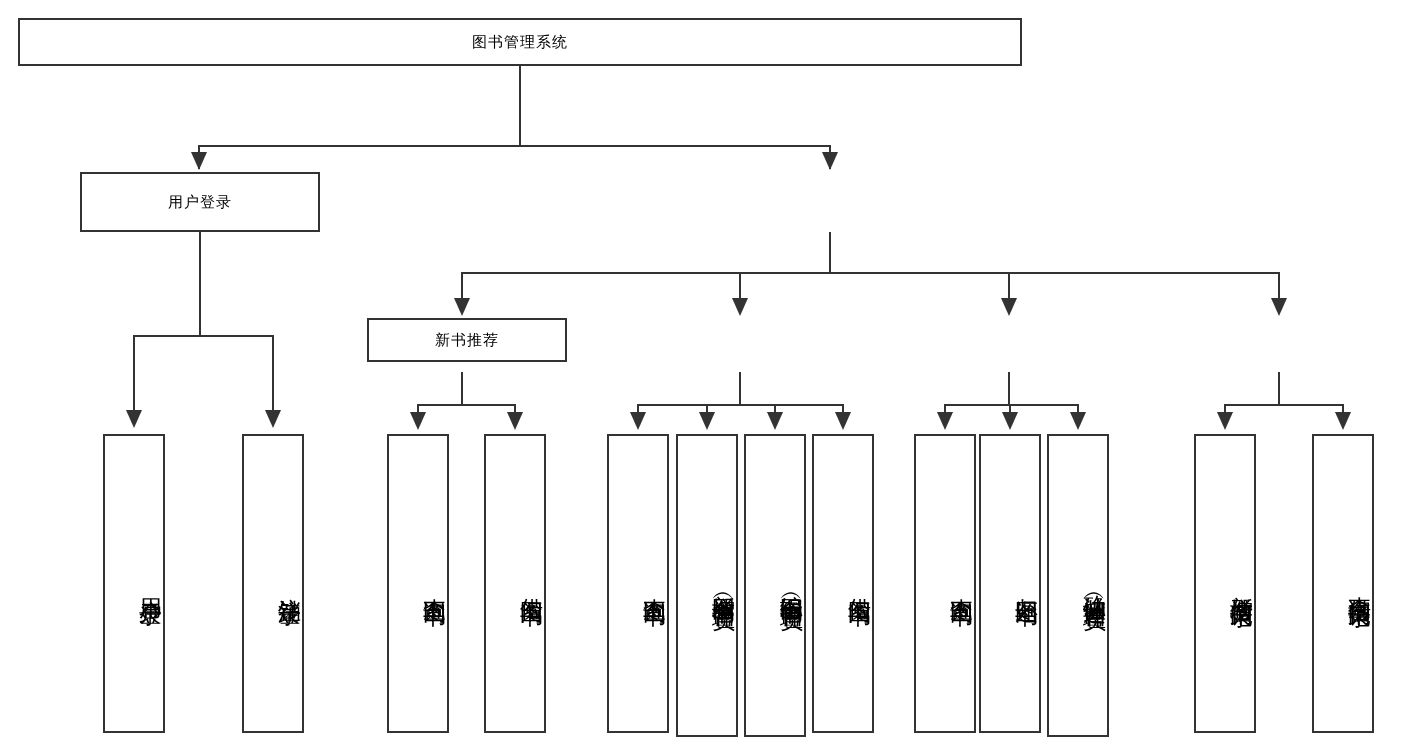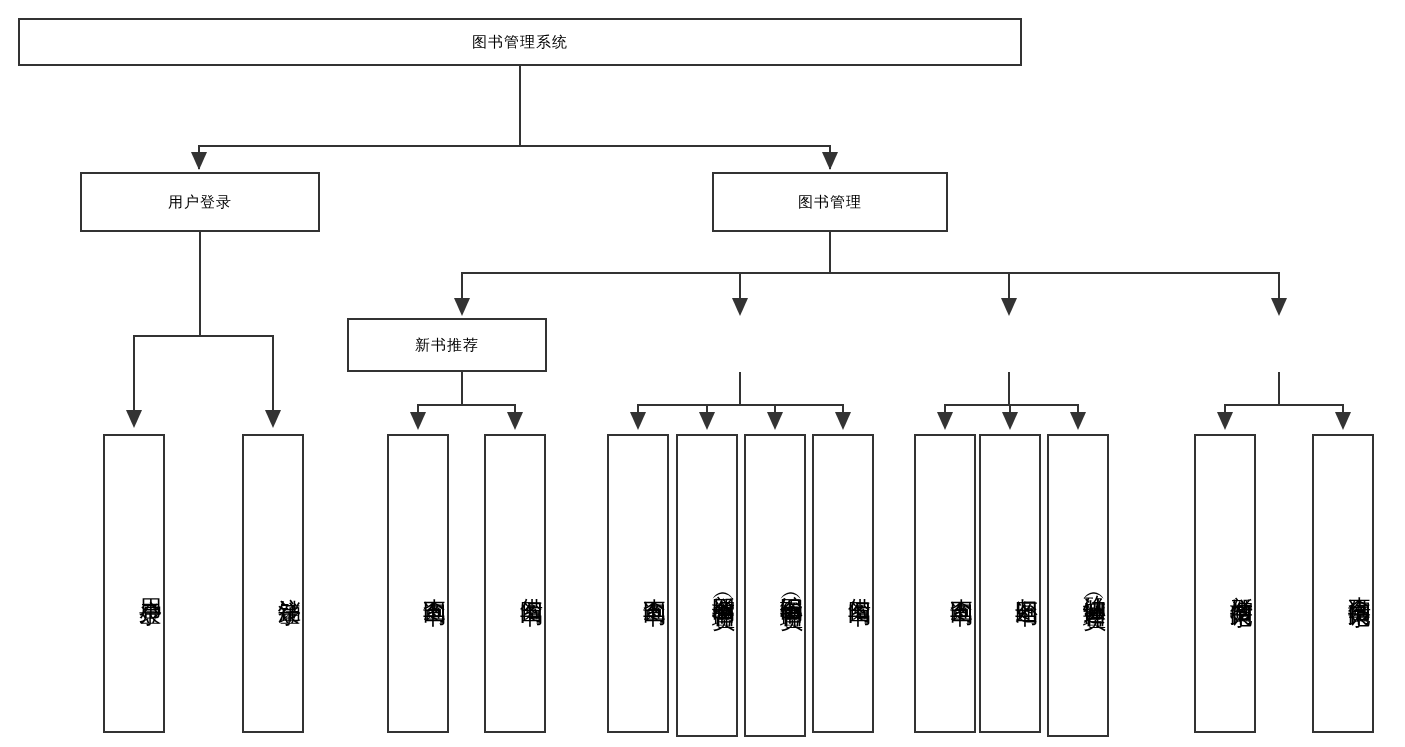--- a/index.html
+++ b/index.html
@@ -83,43 +83,40 @@
 
   <div class="edge v" style="left:198px; top:145px; height:24px;"></div>
   <div class="arrow" style="left:191px; top:152px;"></div>
 
   <div class="edge v" style="left:829px; top:145px; height:24px;"></div>
   <div class="arrow" style="left:822px; top:152px;"></div>
 
   <div class="node horiz" style="left:80px; top:172px; width:240px; height:60px;">
     <span>用户登录</span>
   </div>
-  <div class="node horiz" style="left:712px; top:172px; width:236px; height:60px;">
-    <span>图书管理</span>
-  </div>
 
   <div class="edge v" style="left:199px; top:232px; height:105px;"></div>
   <div class="edge h" style="left:133px; top:335px; width:141px;"></div>
   <div class="edge v" style="left:133px; top:335px; height:82px;"></div>
   <div class="arrow" style="left:126px; top:410px;"></div>
   <div class="edge v" style="left:272px; top:335px; height:82px;"></div>
   <div class="arrow" style="left:265px; top:410px;"></div>
 
   <div class="edge v" style="left:829px; top:232px; height:42px;"></div>
   <div class="edge h" style="left:461px; top:272px; width:818px;"></div>
   <div class="edge v" style="left:461px; top:272px; height:30px;"></div>
   <div class="arrow" style="left:454px; top:298px;"></div>
   <div class="edge v" style="left:739px; top:272px; height:30px;"></div>
   <div class="arrow" style="left:732px; top:298px;"></div>
   <div class="edge v" style="left:1008px; top:272px; height:30px;"></div>
   <div class="arrow" style="left:1001px; top:298px;"></div>
   <div class="edge v" style="left:1278px; top:272px; height:30px;"></div>
   <div class="arrow" style="left:1271px; top:298px;"></div>
 
-  <div class="node horiz" style="left:347px; top:318px; width:200px; height:54px;">
+  <div class="node horiz" style="left:367px; top:318px; width:200px; height:44px;">
     <span>新书推荐</span>
   </div>
 
   <div class="edge v" style="left:461px; top:372px; height:34px;"></div>
   <div class="edge h" style="left:417px; top:404px; width:98px;"></div>
   <div class="edge v" style="left:417px; top:404px; height:16px;"></div>
   <div class="arrow" style="left:410px; top:412px;"></div>
   <div class="edge v" style="left:514px; top:404px; height:16px;"></div>
   <div class="arrow" style="left:507px; top:412px;"></div>
 

